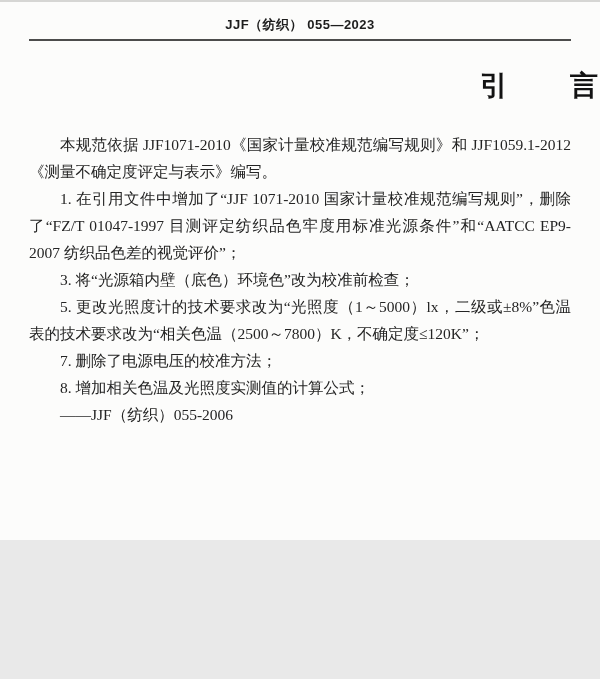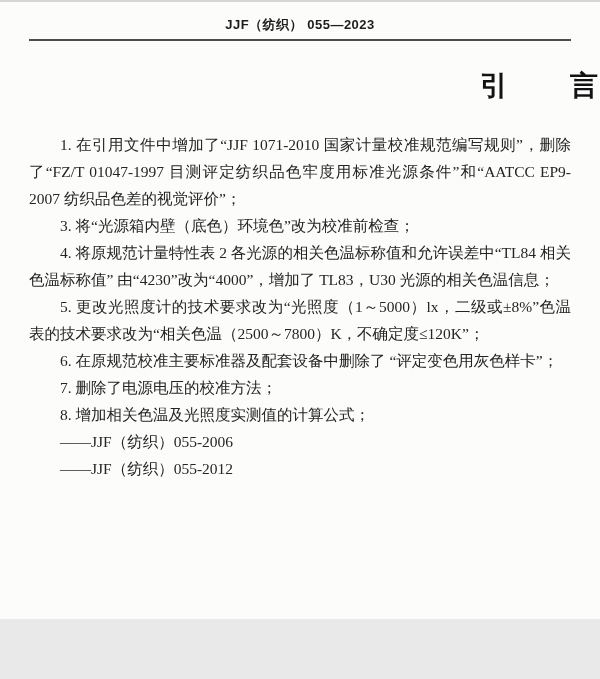--- a/index.html
+++ b/index.html
@@ -1,19 +1,19 @@
 <!DOCTYPE html>
 <html><head>
 <meta charset="utf-8">
 <style>
   * { margin: 0; padding: 0; box-sizing: border-box; }
   html, body { background: #e9e9e9; }
   .page {
     width: 600px;
-    height: 619px;
+    height: 540px;
     margin: 0 auto;
     background: #fcfcfb;
     color: #262626;
     font-family: "Liberation Serif", "DejaVu Serif", serif;
     position: relative;
     overflow: hidden;
     border-top: 2px solid #d6d6d4;
   }
   .running-header {
     margin: 0 29px;
@@ -48,23 +48,21 @@
   .para { text-indent: 2em; }
   .para.flush { text-indent: 0; }
 </style>
 </head>
 <body>
 
 <div class="page">
   <div class="running-header">JJF（纺织） 055—2023</div>
   <h1 class="page-title">引　　言</h1>
   <div class="body-text">
+    <p class="para">本规范依据 JJF1071-2010《国家计量校准规范编写规则》和 JJF1059.1-2012《测量不确定度评定与表示》编写。</p>
     <p class="para">1. 在引用文件中增加了“JJF 1071-2010 国家计量校准规范编写规则”，删除了“FZ/T 01047-1997 目测评定纺织品色牢度用标准光源条件”和“AATCC EP9-2007 纺织品色差的视觉评价”；</p>
     <p class="para">3. 将“光源箱内壁（底色）环境色”改为校准前检查；</p>
-    <p class="para">4. 将原规范计量特性表 2 各光源的相关色温标称值和允许误差中“TL84 相关色温标称值” 由“4230”改为“4000”，增加了 TL83，U30 光源的相关色温信息；</p>
     <p class="para">5. 更改光照度计的技术要求改为“光照度（1～5000）lx，二级或±8%”色温表的技术要求改为“相关色温（2500～7800）K，不确定度≤120K”；</p>
-    <p class="para">6. 在原规范校准主要标准器及配套设备中删除了 “评定变色用灰色样卡”；</p>
     <p class="para">7. 删除了电源电压的校准方法；</p>
     <p class="para">8. 增加相关色温及光照度实测值的计算公式；</p>
     <p class="para">——JJF（纺织）055-2006</p>
-    <p class="para">——JJF（纺织）055-2012</p>
   </div>
 </div>
 
 </body></html>

